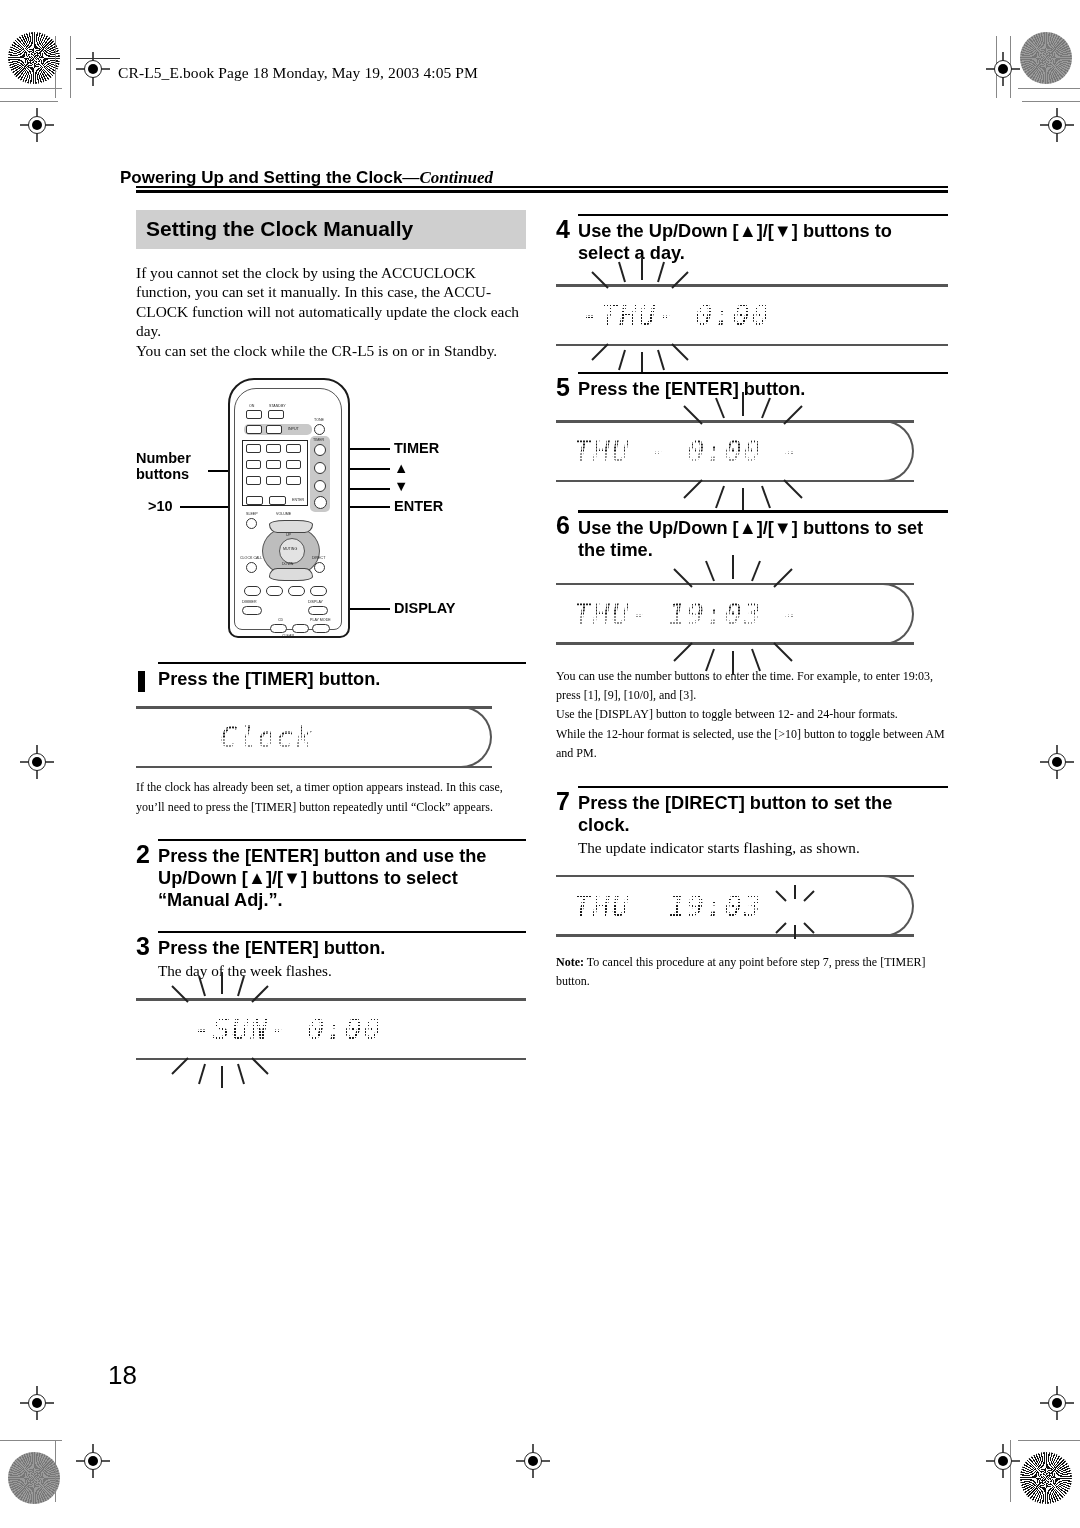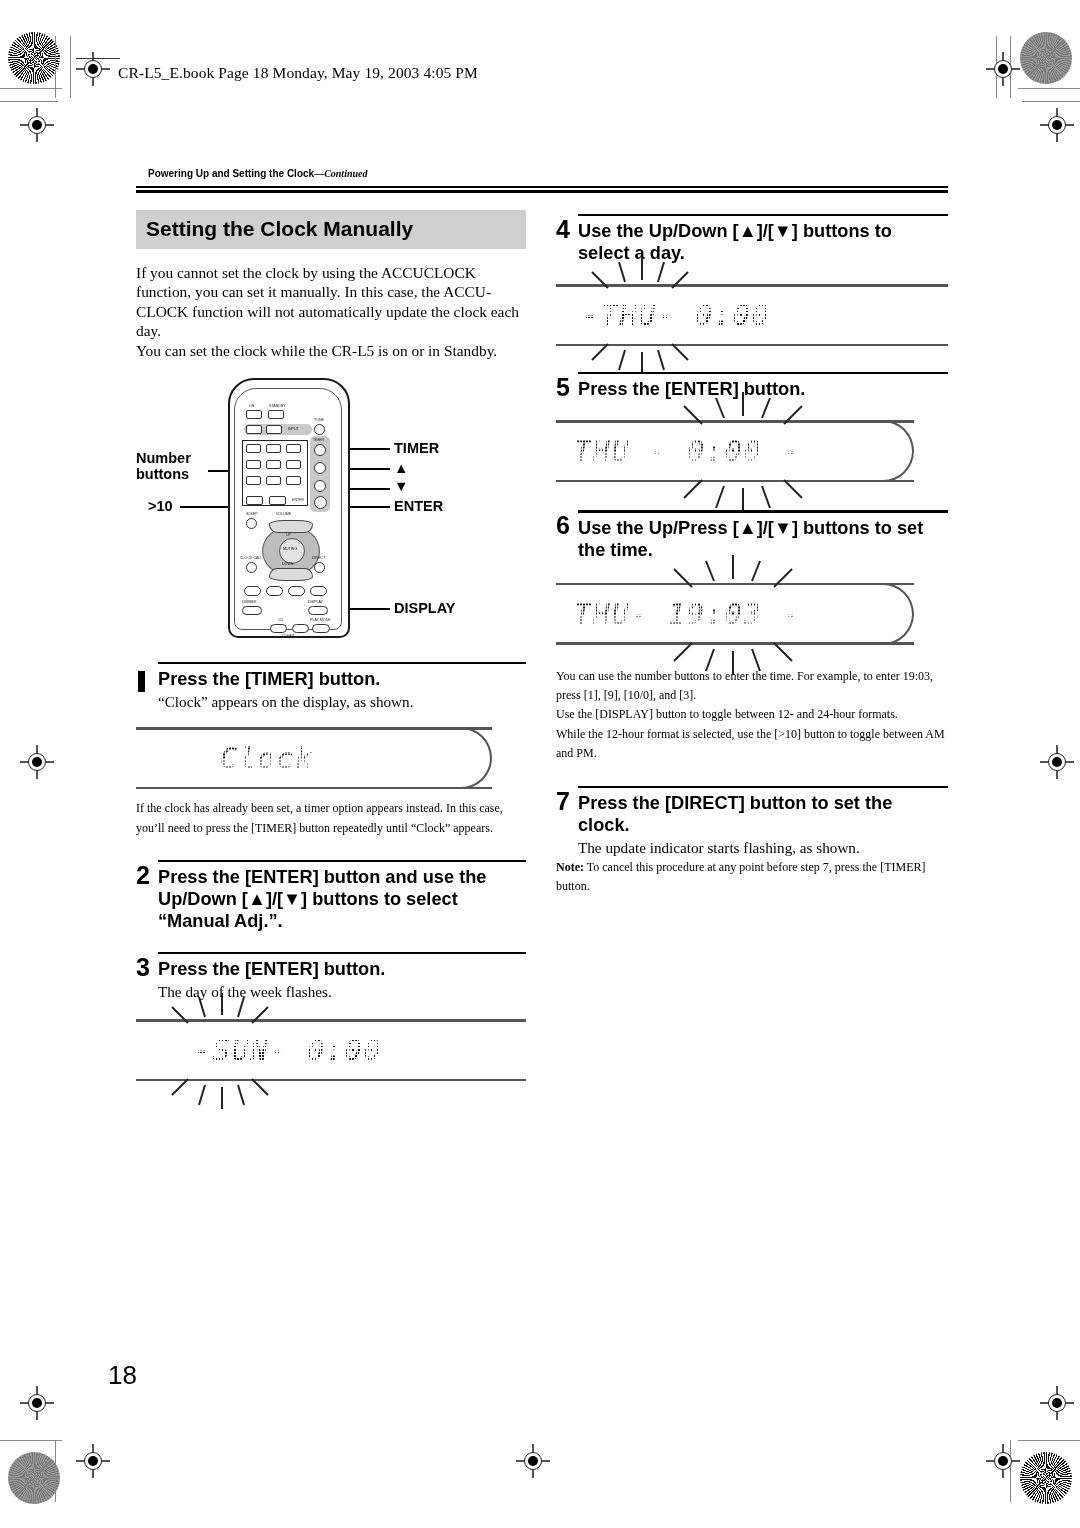--- a/index.html
+++ b/index.html
@@ -35,23 +35,23 @@
   .crop-line { position:absolute; background:#888; }
 
   
   .file-header {
     position: absolute; left: 118px; top: 64px;
     font-size: 15.5px; letter-spacing: .1px; white-space: nowrap;
   }
 
   
   .running-head {
-    position:absolute; left:148px; top:168px; width:812px;
+    position:absolute; left:120px; top:168px; width:812px;
     font-family: "Liberation Sans", sans-serif;
-    font-weight: bold; font-size: 10px;
+    font-weight: bold; font-size: 17px;
   }
   .running-head .cont { font-family:"Liberation Serif", serif; font-style: italic; font-weight:bold; }
   .head-rule-thin { position:absolute; left:136px; top:186px; width:812px; height:1.5px; background:#000; }
   .head-rule-thick { position:absolute; left:136px; top:190px; width:812px; height:3px; background:#000; }
 
   
   .col-left  { position:absolute; left:136px; top:210px; width:390px; }
   .col-right { position:absolute; left:556px; top:210px; width:392px; }
 
   .section-banner {
@@ -281,21 +281,20 @@
 
   <p class="body">If you cannot set the clock by using the ACCUCLOCK function, you can set it manually. In this case, the ACCU-CLOCK function will not automatically update the clock each day.</p>
   <p class="body">You can set the clock while the CR-L5 is on or in Standby.</p>
 
   <div style="height:282px;"></div>
 
   <div class="step">
     <div class="step-rule"></div>
     <div class="step-num bar"></div>
     <div class="step-title">Press the [TIMER] button.</div>
-    <div class="step-sub">“Clock” appears on the display, as shown.</div>
     <div class="lcd" style="margin-top:16px;">
       <span class="top" style="width:356px;"></span>
       <span class="bottom" style="width:356px;"></span>
       <span class="cap" style="right:34px;"></span>
       <span class="lcd-text matrix" style="left:84px;">Clock</span>
     </div>
     <p class="body after">If the clock has already been set, a timer option appears instead. In this case, you’ll need to press the [TIMER] button repeatedly until “Clock” appears.</p>
   </div>
 
   <div class="step" style="margin-top:22px;">
@@ -479,21 +478,21 @@
           <line x1="102" y1="116" x2="94" y2="94"></line>
           <line x1="134" y1="106" x2="116" y2="88"></line>
         </g>
       </svg>
     </div>
   </div>
 
   <div class="step" style="margin-top:28px;">
     <div class="step-rule"></div>
     <div class="step-num">6</div>
-    <div class="step-title">Use the Up/Press [▲]/[▼] buttons to set the time.</div>
+    <div class="step-title">Use the Up/Down [▲]/[▼] buttons to set the time.</div>
     <div class="lcd" style="margin-top:22px;">
       <span class="top" style="width:358px;"></span>
       <span class="bottom" style="width:358px;"></span>
       <span class="cap" style="right:34px;"></span>
       <span class="lcd-text matrix" style="left:18px;">THU- 19:03 -</span>
       <svg class="rays" width="150" height="120" style="left:102px; top:-28px;" viewBox="0 0 150 120">
         <g stroke="#222" stroke-width="2" fill="none">
           <line x1="16" y1="14" x2="34" y2="32"></line>
           <line x1="48" y1="6" x2="56" y2="26"></line>
           <line x1="75" y1="0" x2="75" y2="24"></line>
@@ -510,20 +509,36 @@
     <p class="body after" style="white-space:pre-line; margin-top:22px;">You can use the number buttons to enter the time. For example, to enter 19:03, press [1], [9], [10/0], and [3].
 Use the [DISPLAY] button to toggle between 12- and 24-hour formats.
 While the 12-hour format is selected, use the [&gt;10] button to toggle between AM and PM.</p>
   </div>
 
   <div class="step" style="margin-top:22px;">
     <div class="step-rule"></div>
     <div class="step-num">7</div>
     <div class="step-title">Press the [DIRECT] button to set the clock.</div>
     <div class="step-sub">The update indicator starts flashing, as shown.</div>
-
-    <p class="body after" style="margin-top:1px;">
+    <div class="lcd" style="margin-top:18px;">
+      <span class="top" style="width:358px;"></span>
+      <span class="bottom" style="width:358px;"></span>
+      <span class="cap" style="right:34px;"></span>
+      <span class="lcd-text matrix" style="left:18px;">THU  19:03</span>
+      <svg class="rays" width="50" height="58" style="left:214px; top:8px;" viewBox="0 0 50 58">
+        <g stroke="#222" stroke-width="2" fill="none">
+          <line x1="6" y1="8" x2="16" y2="18"></line>
+          <line x1="25" y1="2" x2="25" y2="16"></line>
+          <line x1="44" y1="8" x2="34" y2="18"></line>
+          <line x1="6" y1="50" x2="16" y2="40"></line>
+          <line x1="25" y1="56" x2="25" y2="42"></line>
+          <line x1="44" y1="50" x2="34" y2="40"></line>
+        </g>
+      </svg>
+    </div>
+
+    <p class="body after" style="margin-top:16px;">
       <span class="note-b">Note:</span><span> To cancel this procedure at any point before step 7, press the [TIMER] button.</span>
     </p>
   </div>
 </div>
 
 <div class="page-no">18</div>
 
 </body></html>

